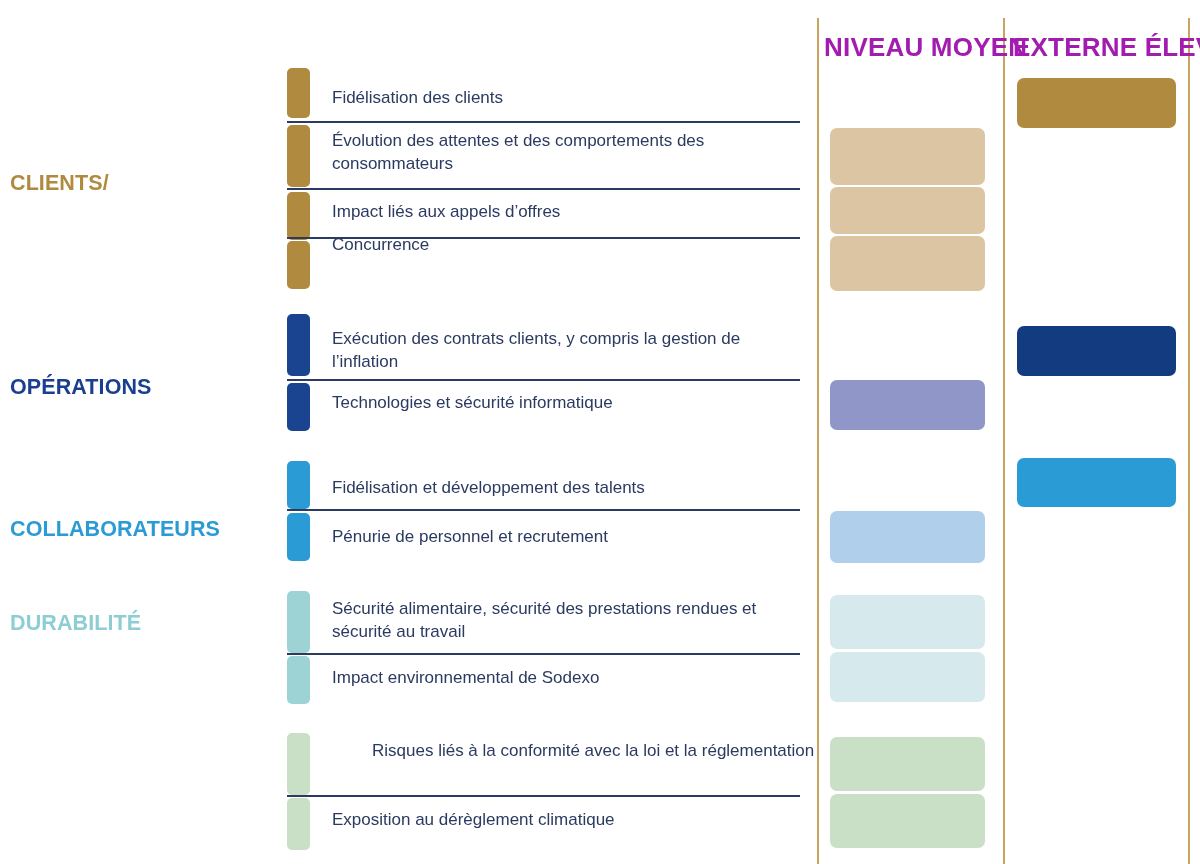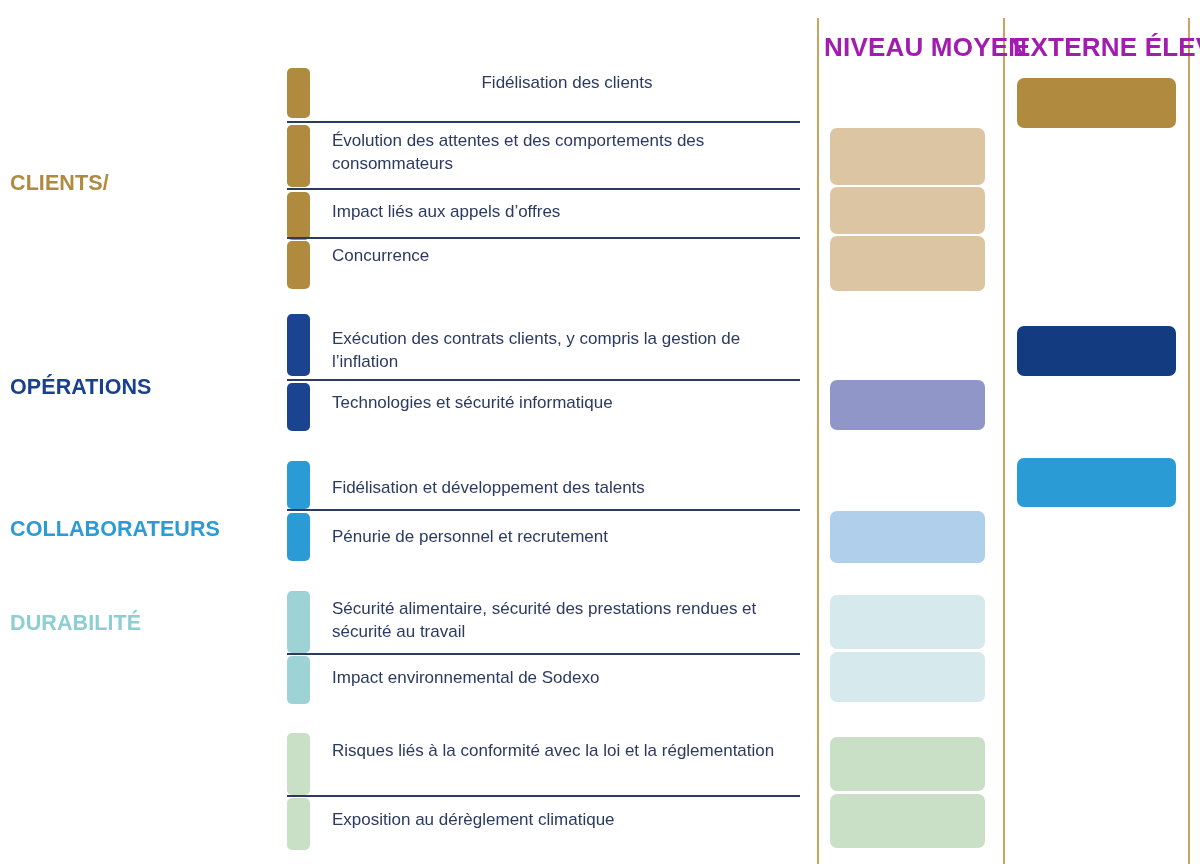--- a/index.html
+++ b/index.html
@@ -97,39 +97,39 @@
       </div>
       <div class="cat-label" style="top: 592px; color: rgb(141, 205, 212);">
         <div>DURABILITÉ</div>
       </div>
       <div class="cat-label" style="top: 758px; color: rgb(109, 192, 138);">
       </div>
     </div>
   <div id="rows">
       <div class="row">
         <div class="tab" style="top: 68px; height: 50px; background: rgb(176, 138, 62);"></div>
-        <div class="rtext" style="top: 72px; text-align: center;">Fidélisation des clients</div>
+        <div class="rtext" style="top: 87px;">Fidélisation des clients</div>
         <div class="sep" style="top: 121px;"></div>
         <div class="lvl-bar eleve" style="top: 78px; height: 50px; background: rgb(176, 138, 62);"></div>
       </div>
       <div class="row">
         <div class="tab" style="top: 125px; height: 62px; background: rgb(176, 138, 62);"></div>
         <div class="rtext" style="top: 130px;">Évolution des attentes et des comportements des consommateurs</div>
         <div class="sep" style="top: 188px;"></div>
         <div class="lvl-bar moyen" style="top: 128px; height: 57px; background: rgb(220, 197, 162);"></div>
       </div>
       <div class="row">
         <div class="tab" style="top: 192px; height: 48px; background: rgb(176, 138, 62);"></div>
         <div class="rtext" style="top: 201px;">Impact liés aux appels d’offres</div>
         <div class="sep" style="top: 237px;"></div>
         <div class="lvl-bar moyen" style="top: 187px; height: 47px; background: rgb(220, 197, 162);"></div>
       </div>
       <div class="row">
         <div class="tab" style="top: 241px; height: 48px; background: rgb(176, 138, 62);"></div>
-        <div class="rtext" style="top: 245px;">Concurrence</div>
+        <div class="rtext" style="top: 234px;">Concurrence</div>
         <div class="lvl-bar moyen" style="top: 236px; height: 55px; background: rgb(220, 197, 162);"></div>
       </div>
       <div class="row">
         <div class="tab" style="top: 314px; height: 62px; background: rgb(26, 68, 144);"></div>
         <div class="rtext" style="top: 328px;">Exécution des contrats clients, y compris la gestion de l’inflation</div>
         <div class="sep" style="top: 379px;"></div>
         <div class="lvl-bar eleve" style="top: 326px; height: 50px; background: rgb(18, 60, 127);"></div>
       </div>
       <div class="row">
         <div class="tab" style="top: 383px; height: 48px; background: rgb(26, 68, 144);"></div>
@@ -153,21 +153,21 @@
         <div class="sep" style="top: 653px;"></div>
         <div class="lvl-bar moyen" style="top: 595px; height: 54px; background: rgb(214, 233, 236);"></div>
       </div>
       <div class="row">
         <div class="tab" style="top: 656px; height: 48px; background: rgb(158, 211, 214);"></div>
         <div class="rtext" style="top: 667px;">Impact environnemental de Sodexo</div>
         <div class="lvl-bar moyen" style="top: 652px; height: 50px; background: rgb(214, 233, 236);"></div>
       </div>
       <div class="row">
         <div class="tab" style="top: 733px; height: 62px; background: rgb(201, 223, 198);"></div>
-        <div class="rtext" style="top: 740px;">Risques liés à la conformité avec la loi et la réglementation</div>
+        <div class="rtext" style="top: 740px; margin-left: 40px;">Risques liés à la conformité avec la loi et la réglementation</div>
         <div class="sep" style="top: 795px;"></div>
         <div class="lvl-bar moyen" style="top: 737px; height: 54px; background: rgb(201, 223, 198);"></div>
       </div>
       <div class="row">
         <div class="tab" style="top: 798px; height: 52px; background: rgb(201, 223, 198);"></div>
         <div class="rtext" style="top: 809px;">Exposition au dérèglement climatique</div>
         <div class="lvl-bar moyen" style="top: 794px; height: 54px; background: rgb(201, 223, 198);"></div>
       </div>
     </div>
 </div>

